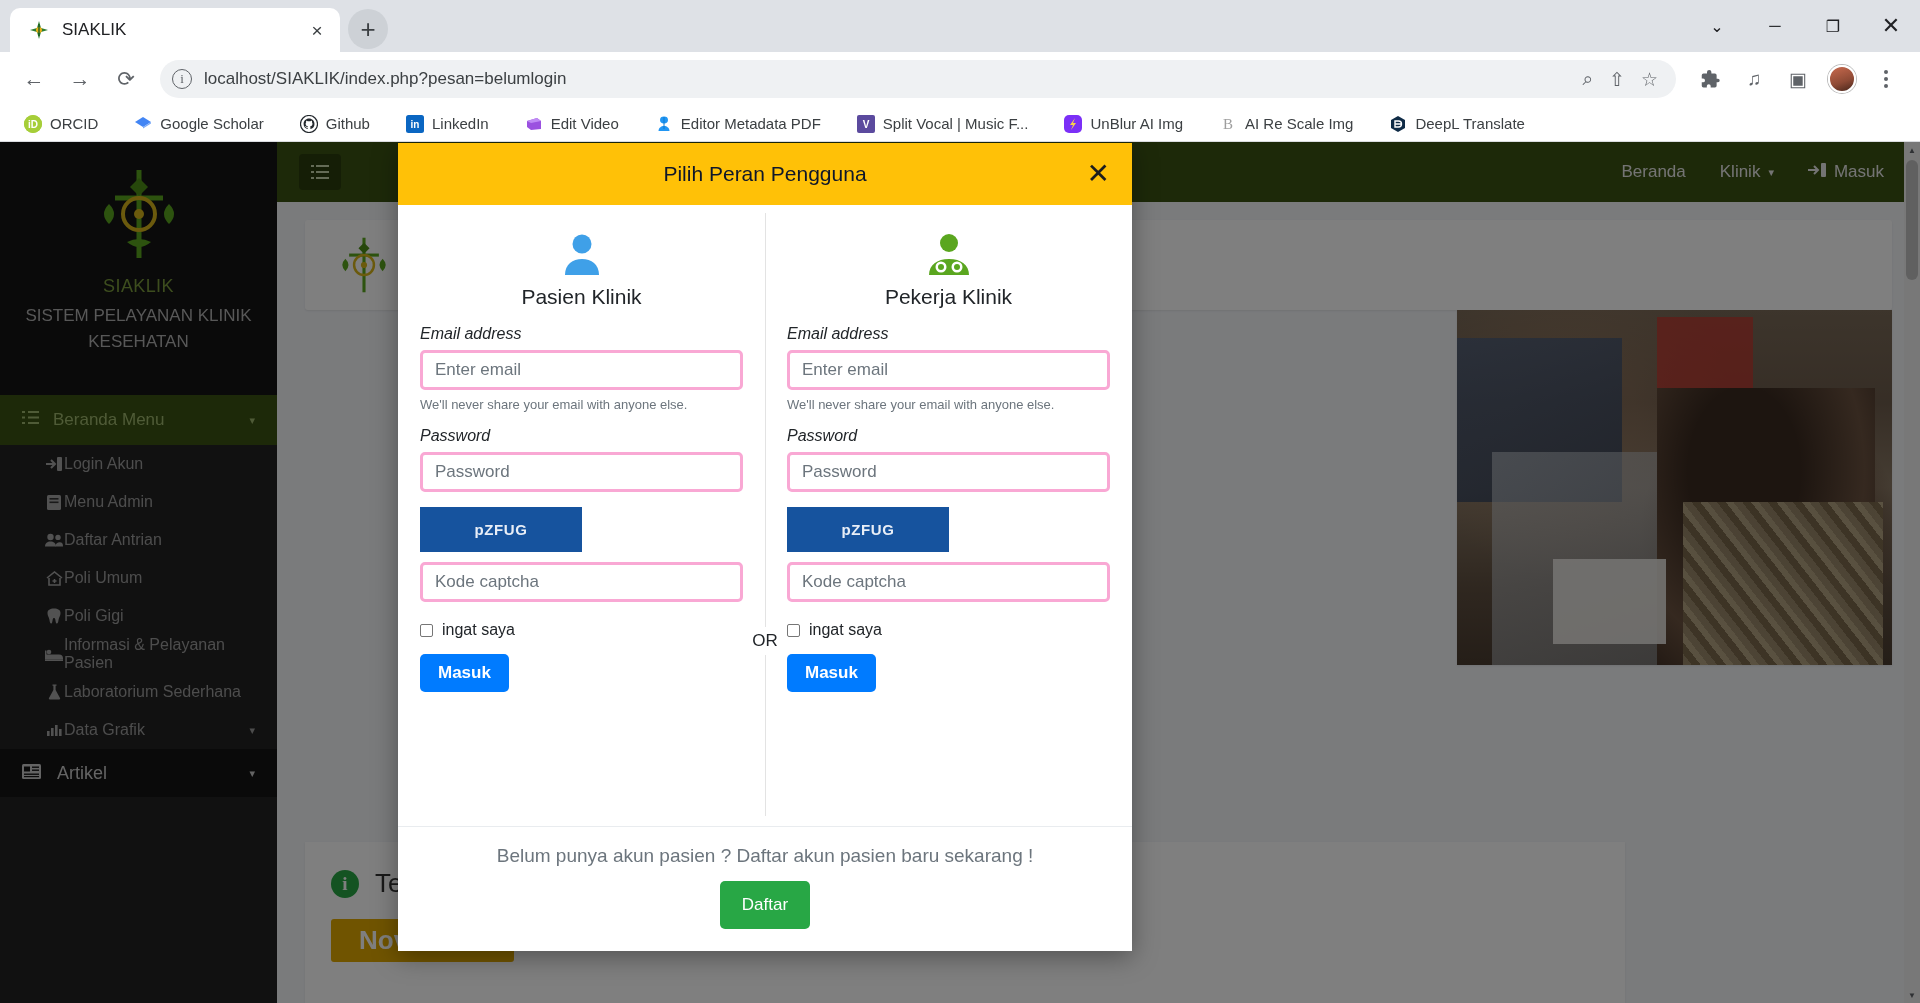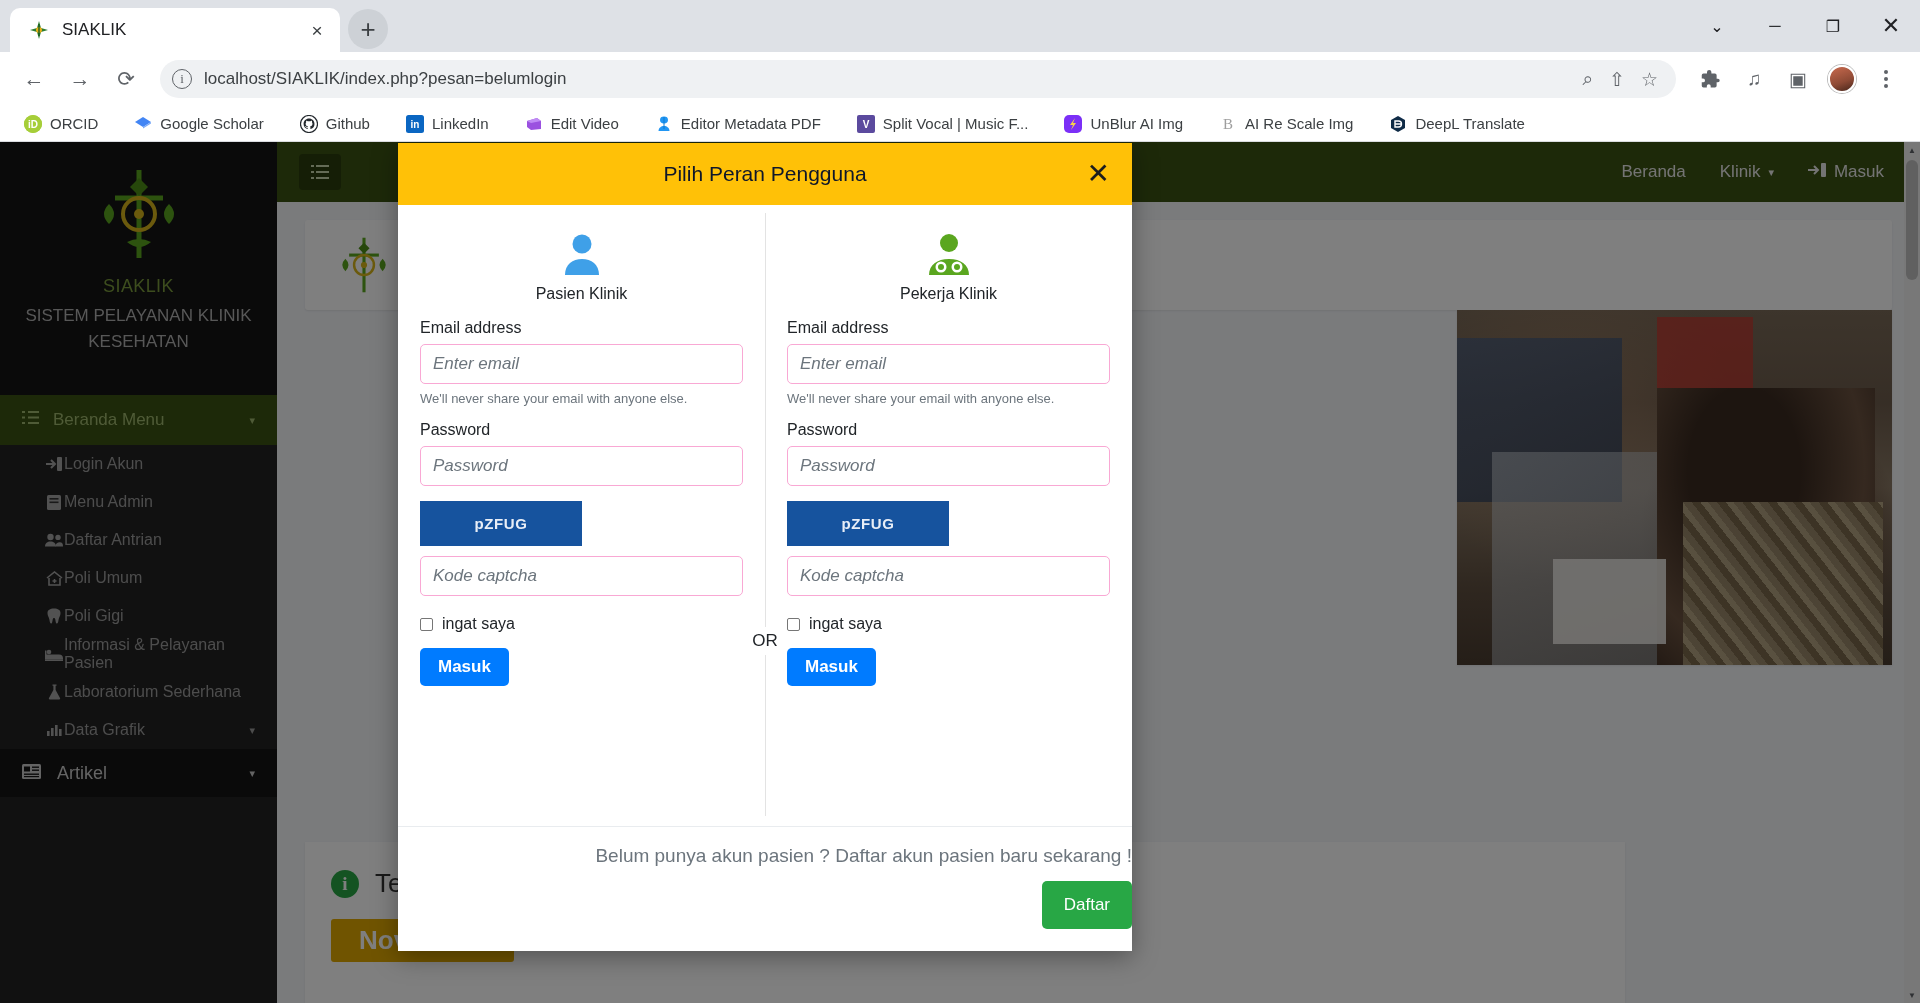--- a/index.html
+++ b/index.html
@@ -263,52 +263,52 @@
   }
   .modal-title { font-size:21px; color:#0f172a; }
   .modal-close {
     position:absolute; right:22px; top:50%; transform:translateY(-50%);
     font-size:28px; color:#1d1d1d; line-height:1; font-weight:300;
   }
   .modal-body { flex:1; display:flex; position:relative; padding: 16px 0 0 0;}
   .col { width:50%; padding: 10px 22px 0 22px; position:relative;}
   .col-head { display:flex; flex-direction:column; align-items:center; gap:10px; margin-bottom: 16px;}
   .role-icon { height: 44px; display:flex; align-items:flex-end; justify-content:center;}
-  .role-name { font-size:16px; color:#212529; }
+  .role-name { font-size:21px; color:#212529; }
   .divider-v {
     position:absolute; left:50%; top:8px; bottom:10px; width:1px; background:#e3e3e3;
   }
   .or-badge {
     position:absolute; left:50%; top:436px; transform:translate(-50%,-50%);
     background:#fff; padding: 4px 6px; font-size:17px; color:#212529; z-index:3;
   }
-  .fld-label { font-size:16px; color:#212529; margin-bottom:7px; }
+  .fld-label { font-size:16px; color:#212529; margin-bottom:7px;font-style:italic; }
   .fld-input {
-    width:100%; height:40px; border:1px solid #f9a8d4; border-radius:5px;
+    width:100%; height:40px; border:3px solid #f9a8d4; border-radius:5px;
     padding: 0 12px; font-size:17px; color:#6c757d;
-    display:flex; align-items:center; background:#fff;font-style:italic;
+    display:flex; align-items:center; background:#fff;
   }
   .fld-help { font-size:13px; color:#6c757d; margin-top:7px; }
   .gap-15 { height: 15px; }
   .gap-10 { height: 10px; }
   .captcha {
     width: 162px; height: 45px; background:#16539e;
     display:flex; align-items:center; justify-content:center;
     color:#e8eef7; font-size:15px; font-weight:bold; letter-spacing:.6px;
   }
   .chk-row { display:flex; align-items:center; gap:9px; margin-top:4px;}
   .chk { width:13px;height:13px;border:1px solid #767676; border-radius:2px; background:#fff;}
   .chk-label { font-size:16px; color:#212529; }
   .btn-masuk {
     background:#007bff; color:#fff; font-size:17px; font-weight:bold;
     padding: 9px 18px; border-radius:5px; display:inline-block;
   }
   .modal-foot {
     border-top:1px solid #e9ecef; padding: 18px 0 22px 0;
-    display:flex; flex-direction:column; align-items:flex-end; gap:14px;
+    display:flex; flex-direction:column; align-items:center; gap:14px;
   }
   .foot-text { font-size:19px; color:#6c757d; }
   .btn-daftar {
     background:#28a745; color:#fff; font-size:17px;
     padding: 14px 22px; border-radius:5px;
   }
 </style>
 </head>
 <body>
 

